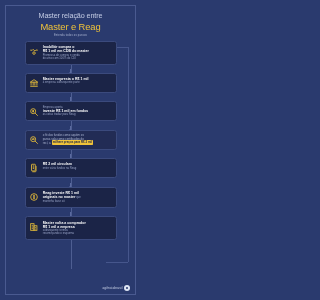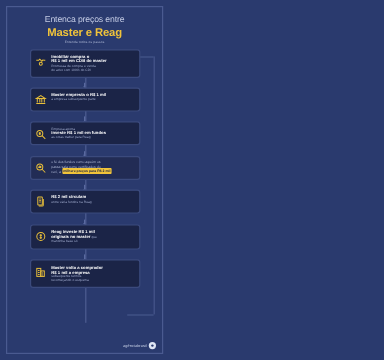--- a/index.html
+++ b/index.html
@@ -23,21 +23,21 @@
   }
   .kicker {
     font-size:7.2px;
     color:#c3cbe4;
     letter-spacing:-0.1px;
     line-height:9px;
     font-weight:400;
   }
   .title {
     font-size:9.4px;
-    font-weight:700;
+    font-weight:400;
     color:#f0c33a;
     letter-spacing:-0.1px;
     line-height:11px;
     margin-top:0.5px;
   }
   .subtitle {
     font-size:2.8px;
     color:#aab4d2;
     letter-spacing:0.15px;
     margin-top:1.5px;
@@ -187,21 +187,21 @@
 </head>
 <body>
 
 <div class="frame"></div>
 <div class="spine"></div>
 <div class="rail-r-top"></div>
 <div class="rail-r"></div>
 <div class="rail-r-bot"></div>
 
 <div class="header">
-  <div class="kicker">Entenca preços entre</div>
+  <div class="kicker">Master relação entre</div>
   <div class="title">Master e Reag</div>
   <div class="subtitle">Entenda todos os passos</div>
 </div>
 
 <div class="flow" id="flow">
     <div class="card">
       <div class="ico">
         <svg viewBox="0 0 24 24" fill="none" stroke="currentColor" stroke-width="2">
           <path d="M7 11l3-3 4 4 3-3"></path>
           <path d="M3 10h4M17 10h4"></path>

